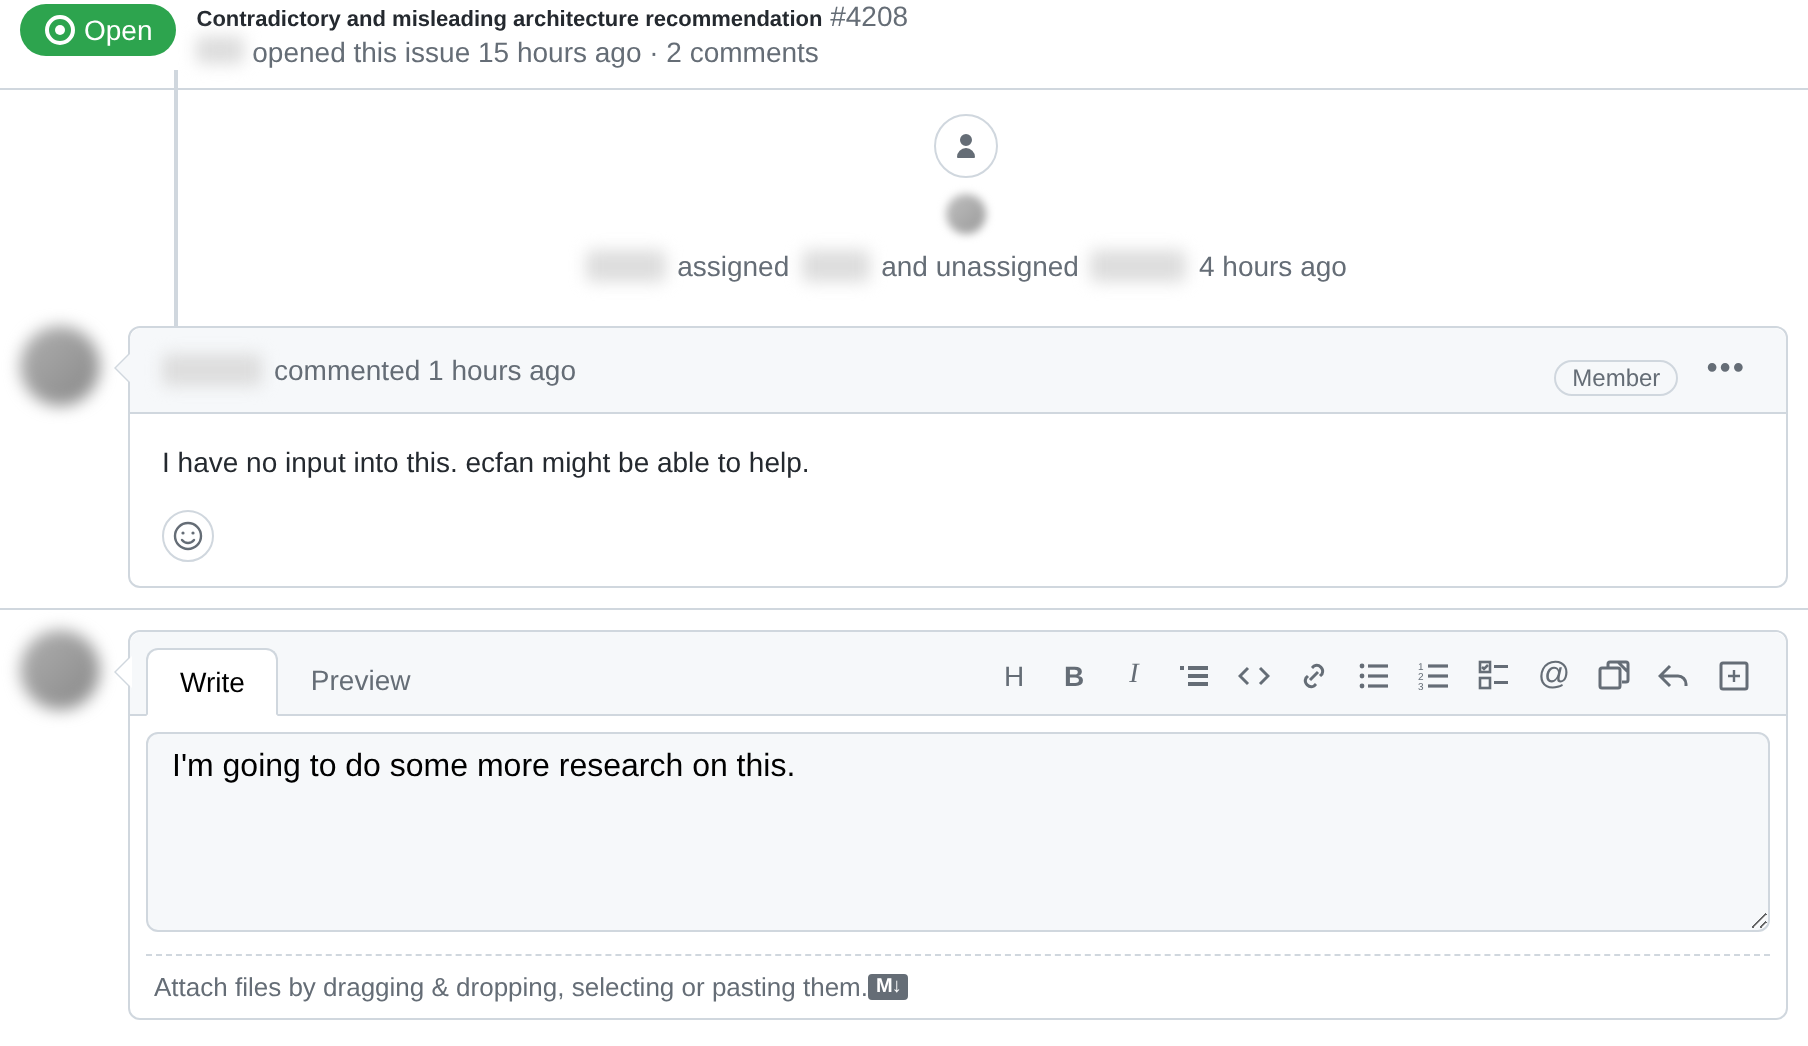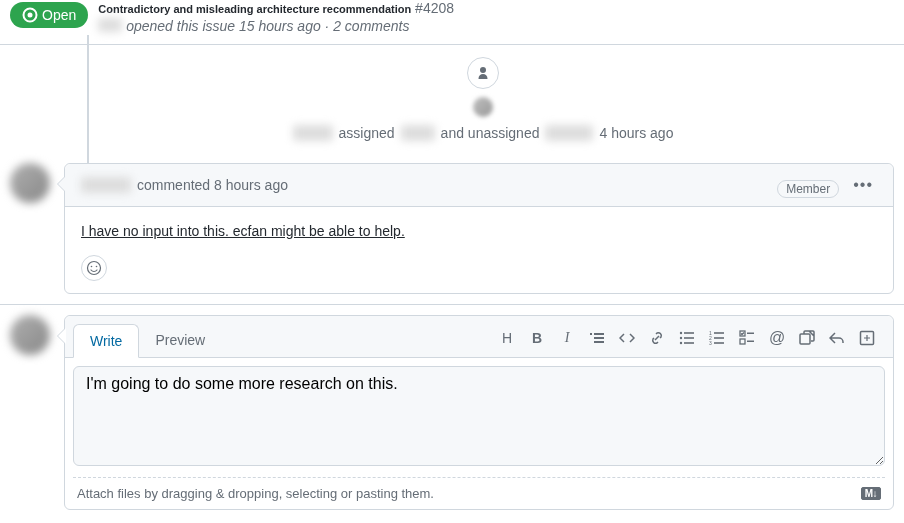--- a/index.html
+++ b/index.html
@@ -3,54 +3,54 @@
 <meta charset="utf-8">
 <style>
 * { box-sizing: border-box; margin: 0; padding: 0; }
 body { font-family: -apple-system, BlinkMacSystemFont, "Segoe UI", Helvetica, Arial, sans-serif; font-size: 14px; color: #24292f; background: #fff; }
 .header { padding: 0 10px 10px 10px; border-bottom: 1px solid #d0d7de; display: flex; align-items: flex-start; gap: 10px; }
 .state-badge { display: inline-flex; align-items: center; gap: 4px; background: #2da44e; color: #fff; padding: 5px 12px; border-radius: 20px; font-weight: 500; font-size: 14px; margin-top: 2px; text-align: right; }
 .state-badge svg { width: 16px; height: 16px; }
 .header-text { flex: 1; }
 .header-title { font-size: 11px; font-weight: 700; color: #24292f; }
 .issue-num { color: #656d76; font-weight: 400; }
-.header-sub { color: #656d76; font-size: 14px; margin-top: 2px; font-style: italic; }
+.header-sub { color: #656d76; font-size: 14px; margin-top: 2px; }
 .blur { filter: blur(4px); background: #ddd; color: transparent; border-radius: 3px; display: inline-block; }
 .timeline { margin-left: 60px; margin-right: 10px; }
 .timeline-item { display: flex; align-items: center; gap: 8px; padding: 12px 0 12px 12px; position: relative; flex-direction: column; }
 .timeline-line { position: absolute; left: 27px; top: -10px; bottom: -10px; width: 2px; background: #d0d7de; z-index: 0; }
 .person-icon-circle { width: 32px; height: 32px; border: 1px solid #d0d7de; border-radius: 50%; display: flex; align-items: center; justify-content: center; background: #fff; z-index: 1; }
 .avatar-sm { width: 20px; height: 20px; border-radius: 50%; background: linear-gradient(135deg,#c0c0c0,#999); filter: blur(2px); }
 .timeline-text { color: #656d76; display: flex; align-items: center; gap: 6px; flex-wrap: wrap; }
 .comment-wrap { display: flex; margin: 10px 10px 10px 10px; gap: 14px; }
 .avatar-big { width: 40px; height: 40px; border-radius: 50%; background: linear-gradient(135deg,#b0b0b0,#888); filter: blur(4px); flex-shrink: 0; }
 .comment-box { flex: 1; border: 1px solid #d0d7de; border-radius: 6px; position: relative; }
 .comment-box::before { content: ""; position: absolute; left: -8px; top: 12px; width: 0; height: 0; border-top: 8px solid transparent; border-bottom: 8px solid transparent; border-right: 8px solid #d0d7de; }
 .comment-box::after { content: ""; position: absolute; left: -7px; top: 12px; width: 0; height: 0; border-top: 8px solid transparent; border-bottom: 8px solid transparent; border-right: 8px solid #f6f8fa; }
 .comment-header { background: #f6f8fa; border-bottom: 1px solid #d0d7de; padding: 8px 16px; display: flex; align-items: center; justify-content: space-between; border-radius: 6px 6px 0 0; }
 .comment-header-left { display: flex; align-items: center; gap: 6px; color: #656d76; }
 .comment-header-right { display: flex; align-items: flex-end; gap: 10px; }
 .member-badge { border: 1px solid #d0d7de; padding: 1px 8px; border-radius: 20px; font-size: 12px; color: #656d76; }
 .kebab { color: #656d76; cursor: pointer; font-size: 16px; padding: 4px; letter-spacing: 1px; }
-.comment-body { padding: 16px; text-decoration: underline; }
+.comment-body { padding: 16px; }
 .react-btn { width: 26px; height: 26px; border: 1px solid #d0d7de; border-radius: 50%; display: flex; align-items: center; justify-content: center; margin: 0 16px 12px 16px; color: #656d76; cursor: pointer; }
 .divider { border-bottom: 1px solid #d0d7de; margin: 10px 0; }
 .newcomment-wrap { display: flex; margin: 10px 10px 10px 10px; gap: 14px; }
 .newcomment-box { flex: 1; border: 1px solid #d0d7de; border-radius: 6px; position: relative; }
 .newcomment-box::before { content: ""; position: absolute; left: -8px; top: 12px; width: 0; height: 0; border-top: 8px solid transparent; border-bottom: 8px solid transparent; border-right: 8px solid #d0d7de; }
 .newcomment-box::after { content: ""; position: absolute; left: -7px; top: 12px; width: 0; height: 0; border-top: 8px solid transparent; border-bottom: 8px solid transparent; border-right: 8px solid #fff; }
 .tabs-row { background: #f6f8fa; border-bottom: 1px solid #d0d7de; padding: 8px 8px 0 8px; display: flex; align-items: center; justify-content: space-between; border-radius: 6px 6px 0 0; }
 .tabs { display: flex; }
 .tab { padding: 8px 16px; color: #656d76; cursor: pointer; font-size: 14px; }
-.tab.active { background: #fff; border: 1px solid #d0d7de; border-bottom: 1px solid #fff; border-radius: 6px 6px 0 0; margin-bottom: -1px; color: #0369a1; }
+.tab.active { background: #fff; border: 1px solid #d0d7de; border-bottom: 1px solid #fff; border-radius: 6px 6px 0 0; margin-bottom: -1px; color: #000000; }
 .toolbar { display: flex; gap: 14px; padding: 0 10px 6px 0; color: #656d76; }
 .toolbar-btn { cursor: pointer; width: 16px; height: 16px; display: flex; align-items: center; justify-content: center; }
 .textarea-wrap { padding: 8px; }
 .textarea { width: 100%; min-height: 100px; border: 1px solid #d0d7de; border-radius: 6px; padding: 8px 12px; font-family: inherit; font-size: 16px; resize: vertical; background: #f6f8fa; }
-.attach-row { border-top: 1px dashed #d0d7de; margin: 0 8px; padding: 8px 4px; display: flex; justify-content: space-between; align-items: center; color: #656d76; font-size: 13px; }
+.attach-row { border-top: 1px dashed #d0d7de; margin: 0 8px; padding: 8px 4px; display: flex; align-items: center; color: #656d76; font-size: 13px; }
 .md-badge { font-size: 10px; font-weight: 700; border: 1px solid #656d76; padding: 0 3px; border-radius: 2px; background: #656d76; color: #fff; letter-spacing: -0.5px; }
 .footer-row { padding: 8px; display: flex; justify-content: flex-end; }
 .comment-btn-wrap { border: 3px solid #e5534b; padding: 2px; border-radius: 3px; }
 .comment-btn { background: #2da44e; color: #fff; border: 1px solid rgba(27,31,36,0.15); padding: 6px 16px; border-radius: 6px; font-size: 14px; font-weight: 500; cursor: pointer; }
 </style>
 </head>
 <body>
 
 <div class="header">
   <div class="state-badge">
@@ -91,21 +91,21 @@
     </div>
   </div>
 </div>
 
 <div class="comment-wrap">
   <div class="avatar-big"></div>
   <div class="comment-box">
     <div class="comment-header">
       <div class="comment-header-left">
         <span class="blur" style="width:50px;height:16px;">&nbsp;&nbsp;&nbsp;&nbsp;&nbsp;&nbsp;&nbsp;&nbsp;</span>
-        <span>commented 8 hours ago</span>
+        <span>commented 1 hours ago</span>
       </div>
       <div class="comment-header-right">
         <span class="member-badge">Member</span>
         <span class="kebab">•••</span>
       </div>
     </div>
     <div class="comment-body">I have no input into this. ecfan might be able to help.</div>
     <div class="react-btn">
       <svg width="16" height="16" viewBox="0 0 16 16" fill="none" stroke="#656d76" stroke-width="1.2">
           <circle cx="8" cy="8" r="6.5"></circle>

